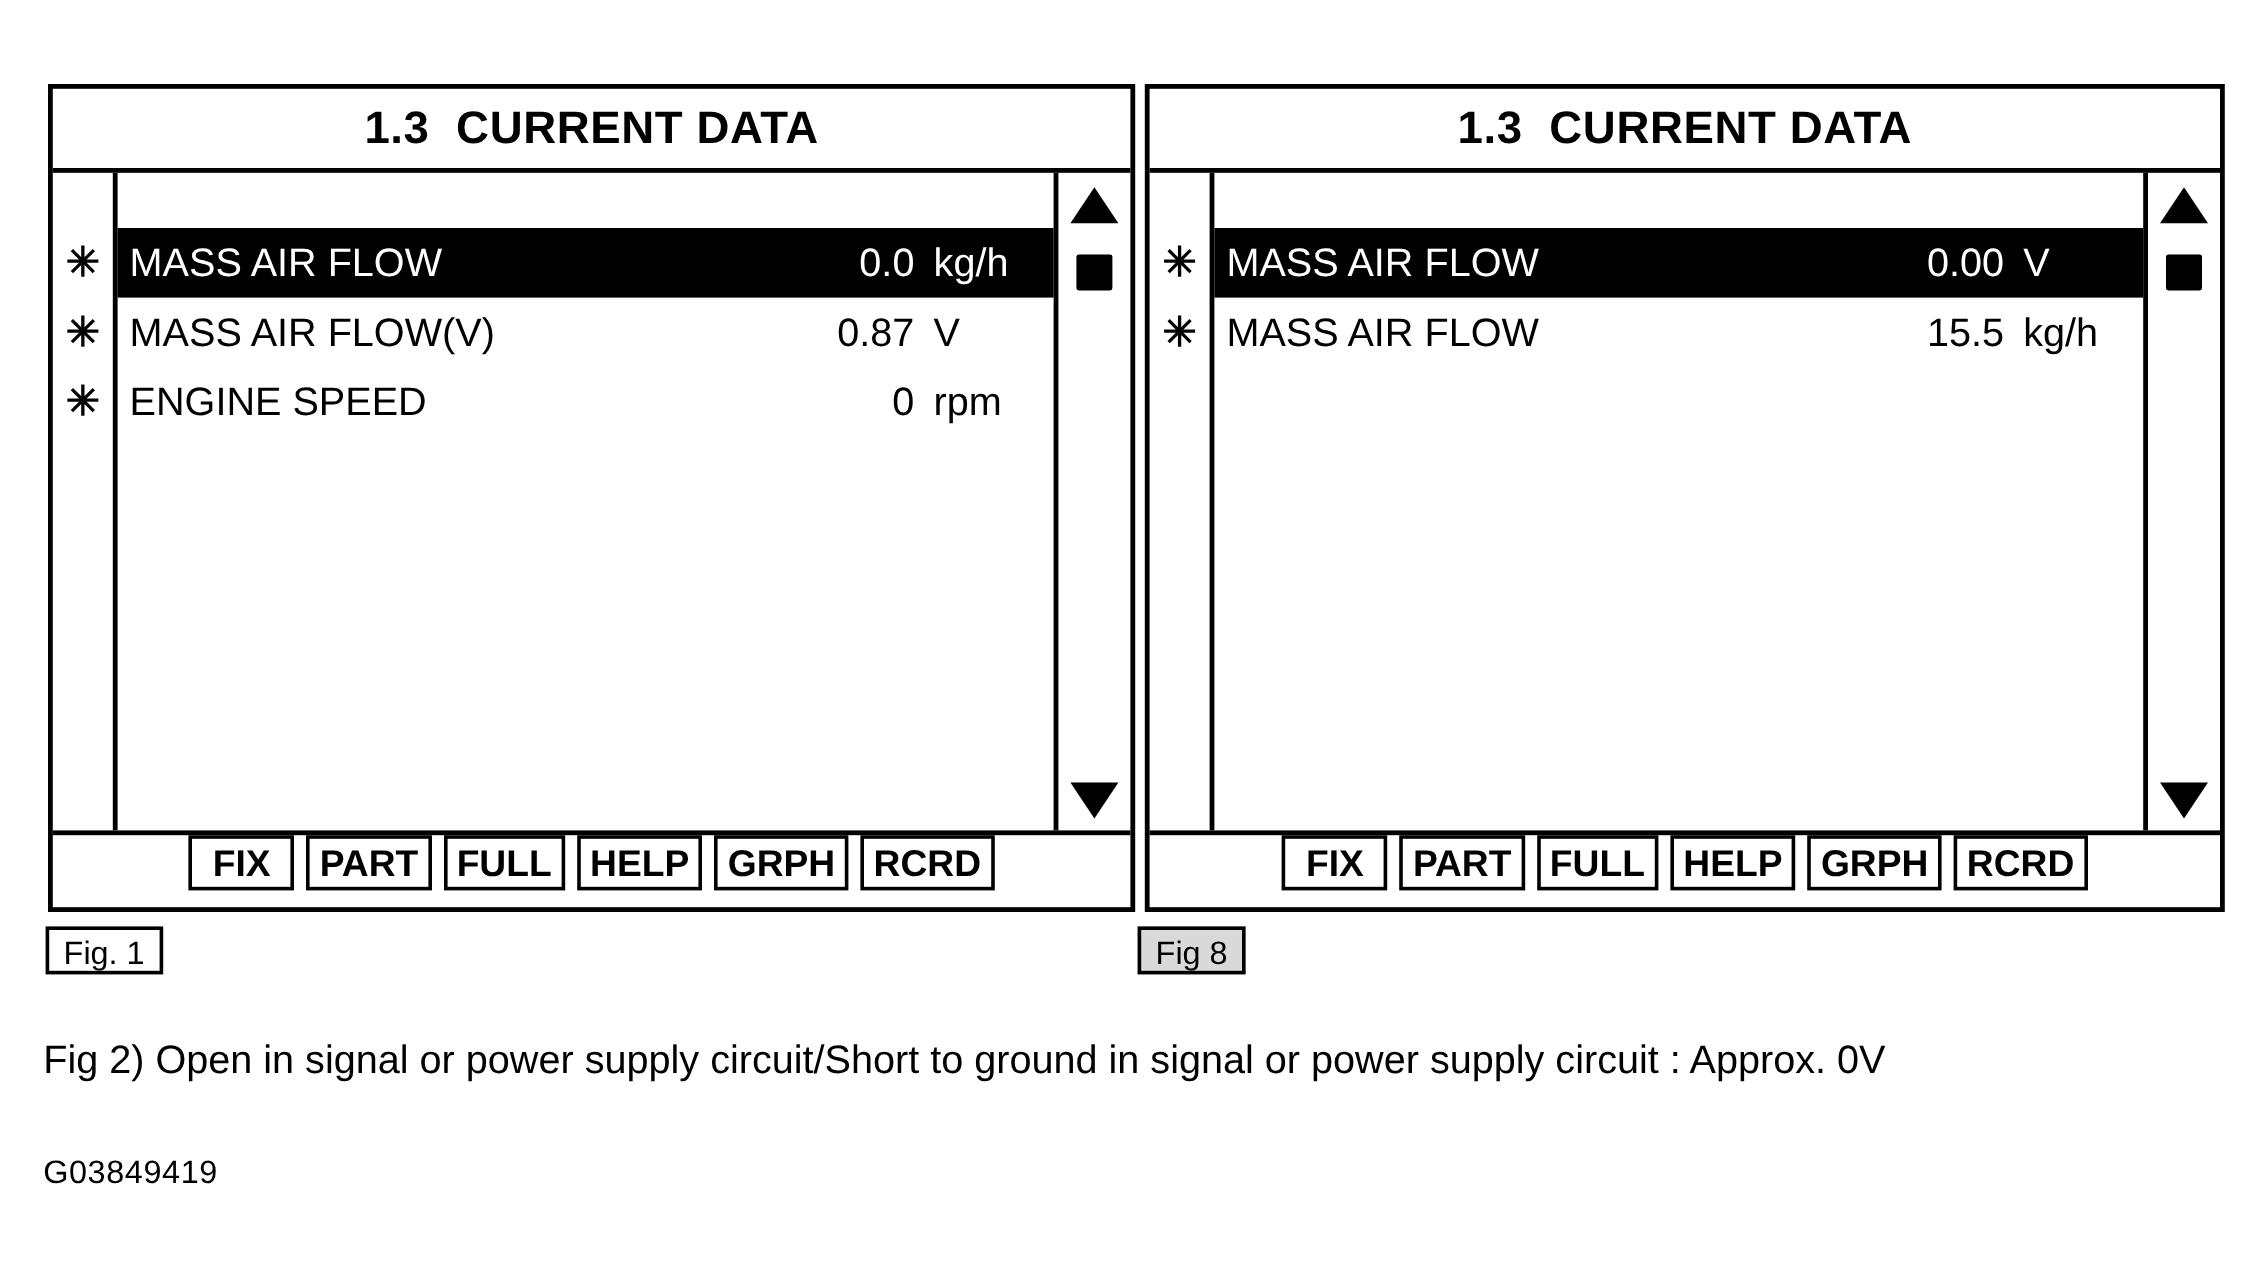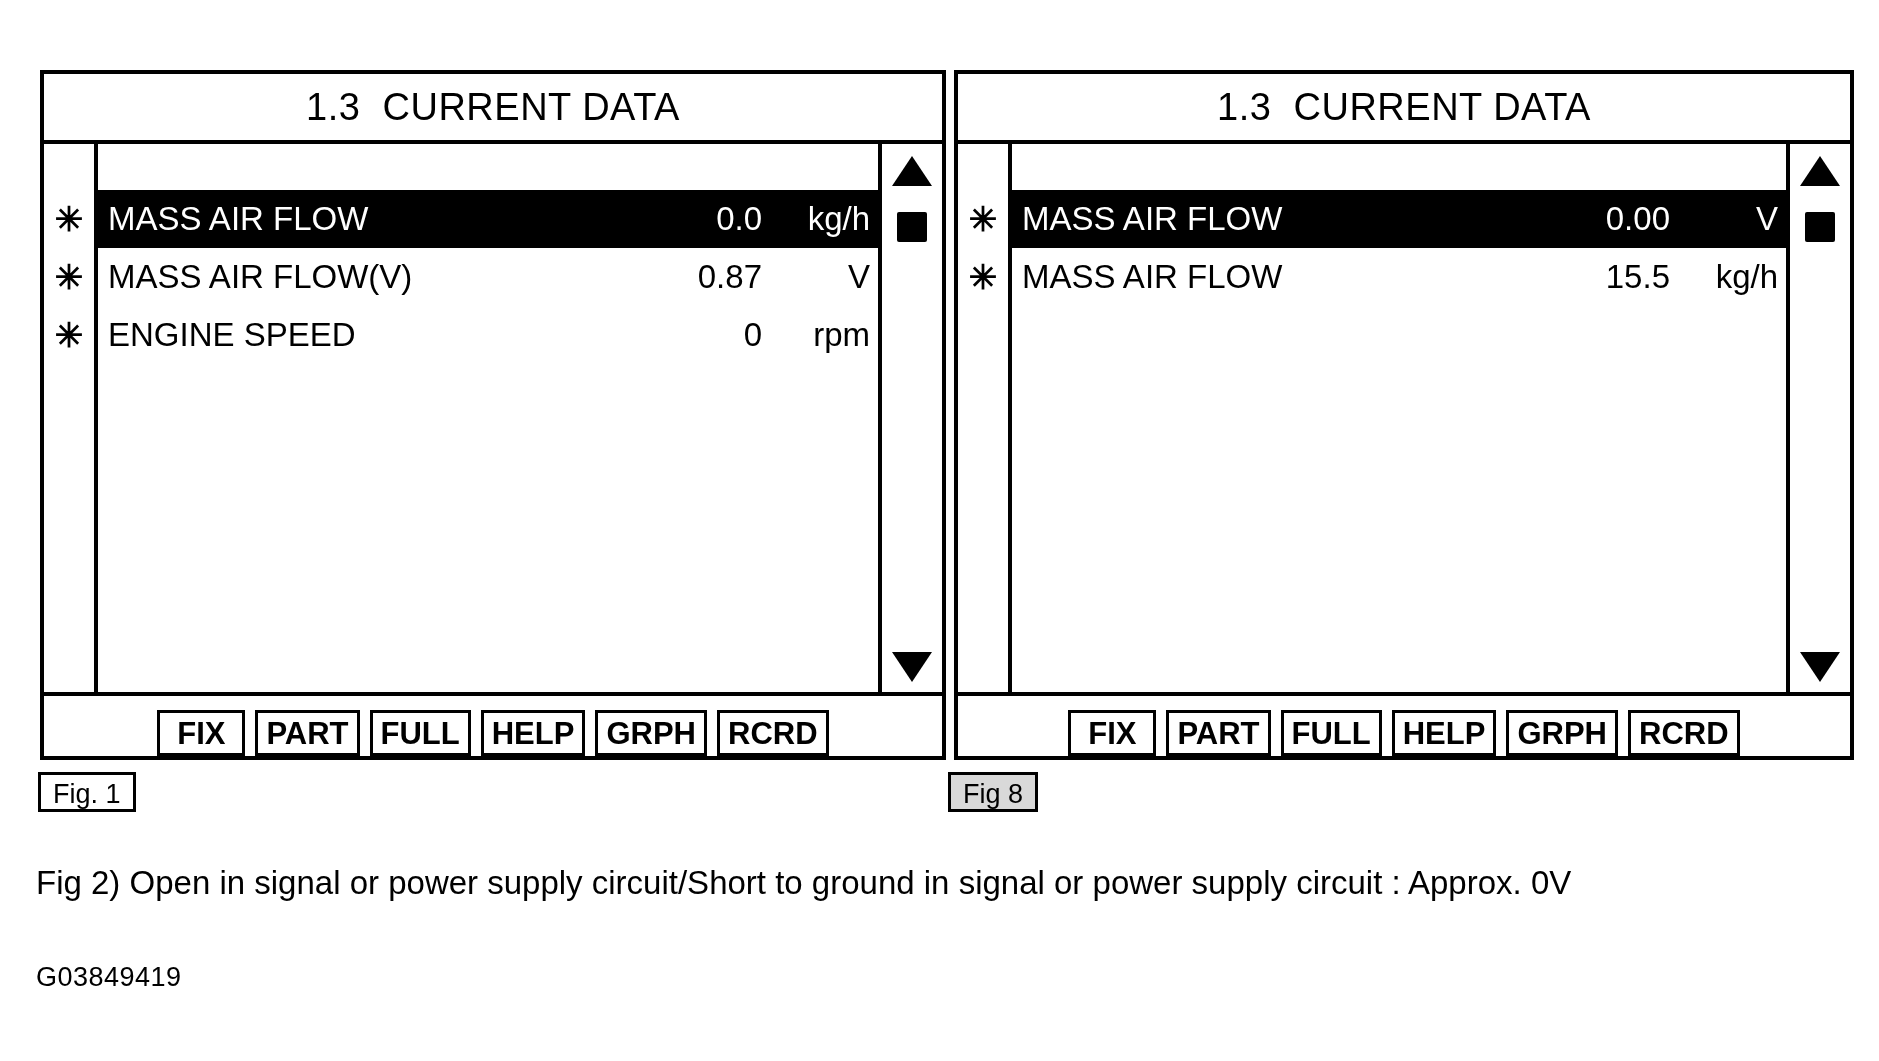--- a/index.html
+++ b/index.html
@@ -48,21 +48,21 @@
   .scan-panel.left  { width: 906px; }
   .scan-panel.right { width: 900px; }
 
   
   .panel-title {
     flex: 0 0 auto;
     height: 66px;
     line-height: 66px;
     text-align: center;
     font-size: 38px;
-    font-weight: normal;
+    font-weight: bold;
     letter-spacing: 0.5px;
     border-bottom: 4px solid #000;
     white-space: pre;
   }
 
   
   .panel-body {
     flex: 1 1 auto;
     display: flex;
     flex-direction: row;
@@ -112,21 +112,21 @@
   .row-value {
     flex: 0 0 auto;
     text-align: right;
     min-width: 120px;
     padding-right: 16px;
     white-space: nowrap;
   }
   .row-unit {
     flex: 0 0 auto;
     width: 92px;
-    text-align: right;
+    text-align: left;
     white-space: nowrap;
   }
 
   
   .scrollbar {
     flex: 0 0 64px;
     border-left: 4px solid #000;
     display: flex;
     flex-direction: column;
     align-items: center;
@@ -154,21 +154,21 @@
     border-top: 30px solid #000;
   }
 
   
   .panel-buttons {
     flex: 0 0 auto;
     height: 64px;
     border-top: 4px solid #000;
     display: flex;
     flex-direction: row;
-    align-items: flex-end;
+    align-items: flex-start;
     justify-content: center;
     gap: 10px;
     padding: 0 8px;
     box-sizing: border-box;
   }
   .fn-button {
     border: 3px solid #000;
     background: #fff;
     height: 46px;
     line-height: 42px;

